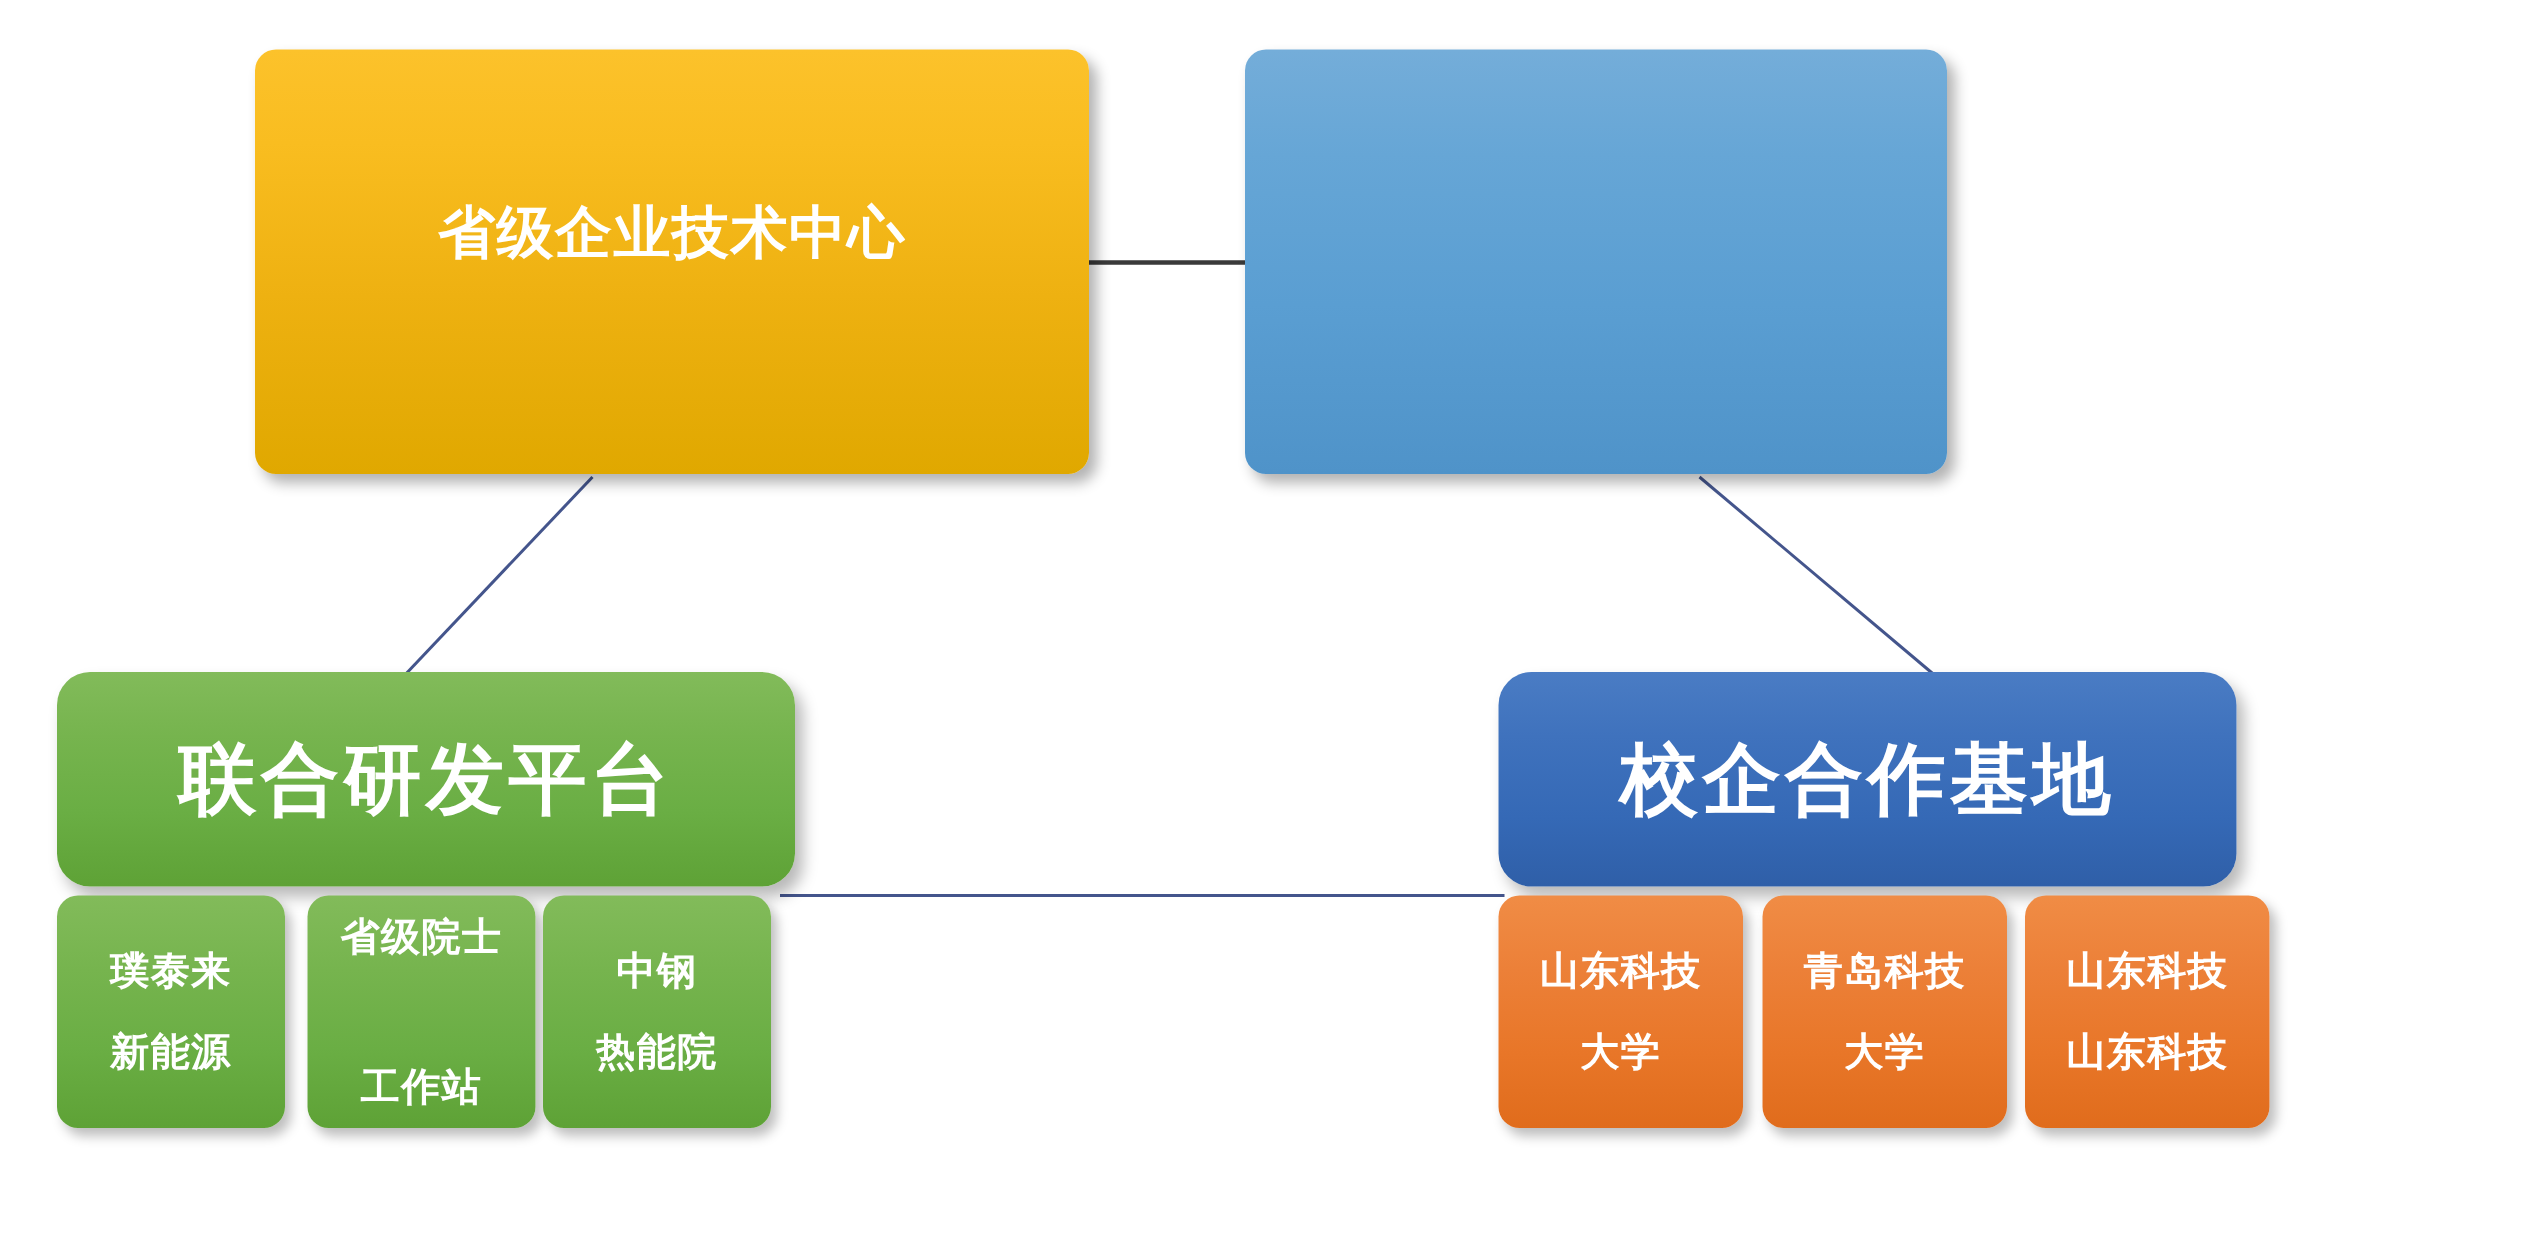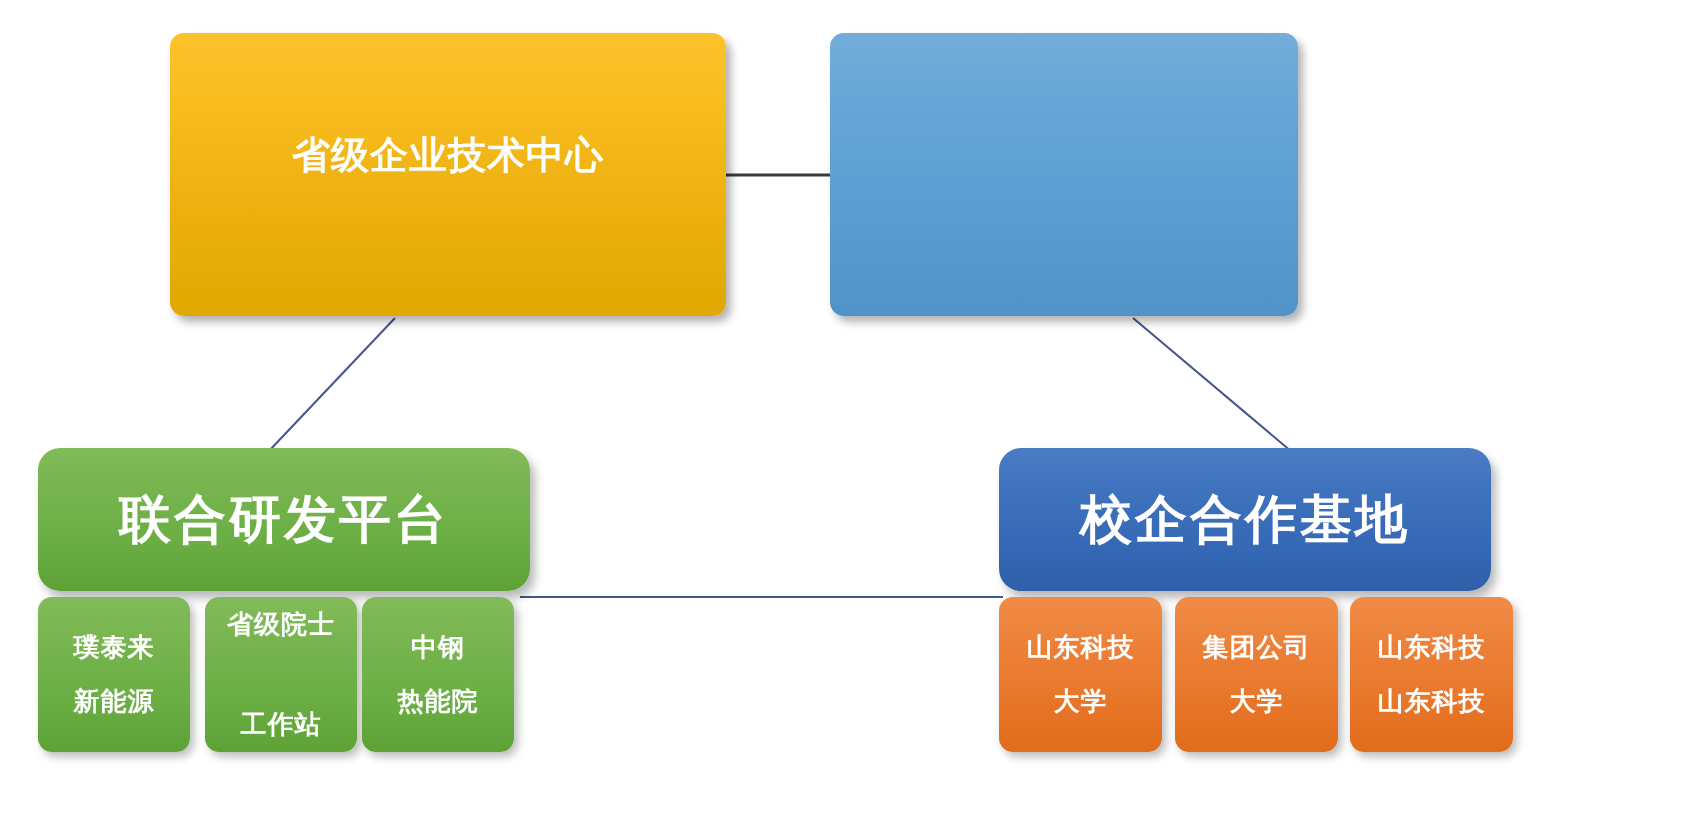--- a/index.html
+++ b/index.html
@@ -168,21 +168,21 @@
     <span class="line line-1">中钢</span>
     <span class="line line-2">热能院</span>
   </div>
 
   <div class="node chip chip-orange" id="chip-sdust">
     <span class="line line-1">山东科技</span>
     <span class="line line-2">大学</span>
   </div>
 
   <div class="node chip chip-orange" id="chip-qust">
-    <span class="line line-1">集团公司</span>
+    <span class="line line-1">青岛科技</span>
     <span class="line line-2">大学</span>
   </div>
 
   <div class="node chip chip-orange" id="chip-sdvc">
     <span class="line line-1">山东科技</span>
     <span class="line line-2">山东科技</span>
   </div>
 
 </div>
 

